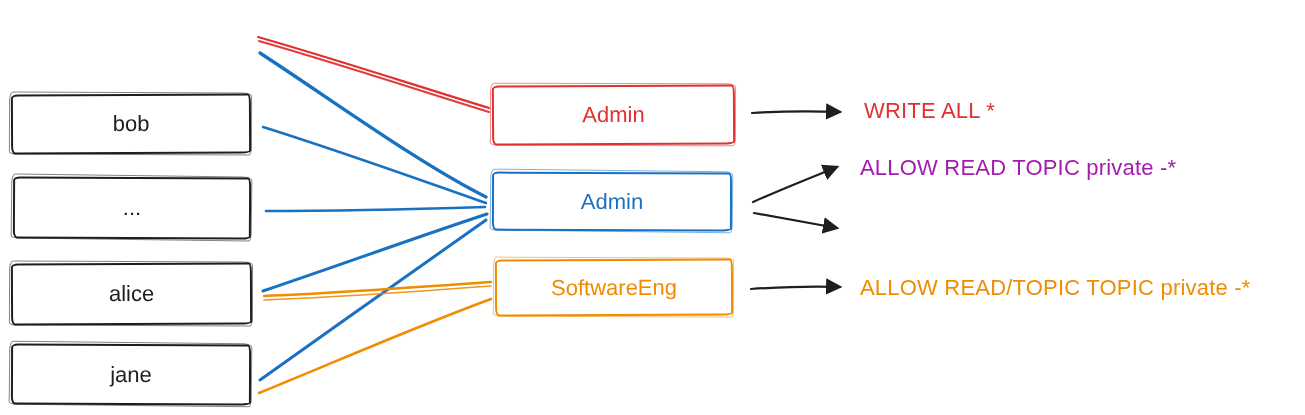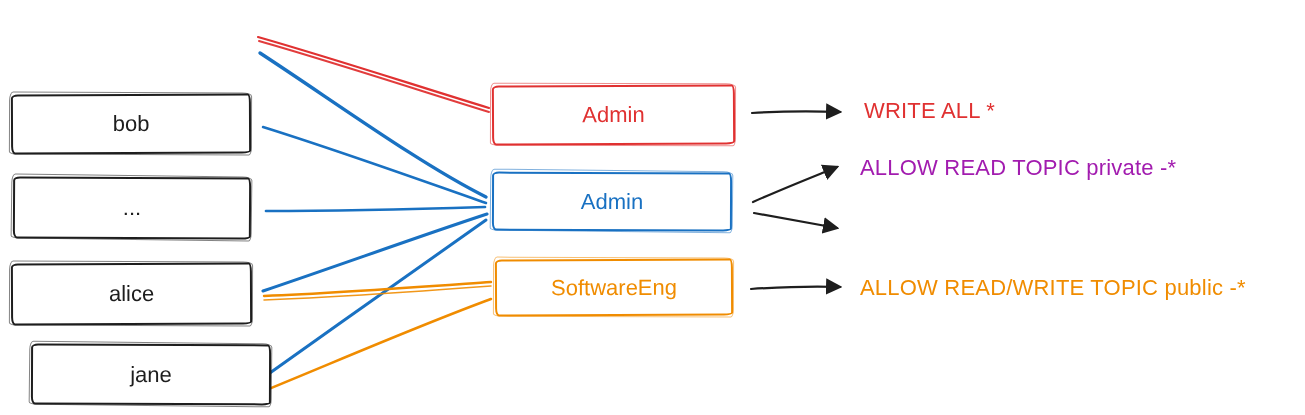--- a/index.html
+++ b/index.html
@@ -95,31 +95,31 @@
 
   <div class="sketch-box r-n02" style="left:11px; top:94px; width:240px; height:60px;">
     <span>bob</span>
   </div>
   <div class="sketch-box r-03" style="left:13px; top:177px; width:238px; height:62px;">
     <span>...</span>
   </div>
   <div class="sketch-box r-n02" style="left:11px; top:263px; width:241px; height:62px;">
     <span>alice</span>
   </div>
-  <div class="sketch-box r-02" style="left:11px; top:344px; width:240px; height:61px;margin-left:20px;">
+  <div class="sketch-box r-02" style="left:11px; top:344px; width:240px; height:61px;">
     <span>jane</span>
   </div>
 
   <div class="sketch-box r-n03" style="left: 492px; top: 85px; width: 243px; height: 60px; border-color: rgb(224, 49, 49); color: rgb(224, 49, 49);">
     <span>Admin</span>
   </div>
   <div class="sketch-box r-02" style="left: 492px; top: 172px; width: 240px; height: 59px; border-color: rgb(25, 113, 194); color: rgb(25, 113, 194);">
     <span>Admin</span>
   </div>
   <div class="sketch-box r-n02" style="left: 495px; top: 259px; width: 238px; height: 57px; border-color: rgb(240, 140, 0); color: rgb(240, 140, 0);">
     <span>SoftwareEng</span>
   </div>
 
   <div class="perm-label" style="left: 864px; top: 96px; color: rgb(224, 49, 49);">WRITE ALL *</div>
   <div class="perm-label" style="left: 860px; top: 153px; color: #a21caf;">ALLOW READ TOPIC private -*</div>
-  <div class="perm-label" style="left: 860px; top: 273px; color: rgb(240, 140, 0);">ALLOW READ/WRITE TOPIC public -*</div>
+  <div class="perm-label" style="left: 860px; top: 273px; color: rgb(240, 140, 0);">ALLOW READ/TOPIC TOPIC private -*</div>
 
 </div>
 
 </body></html>

